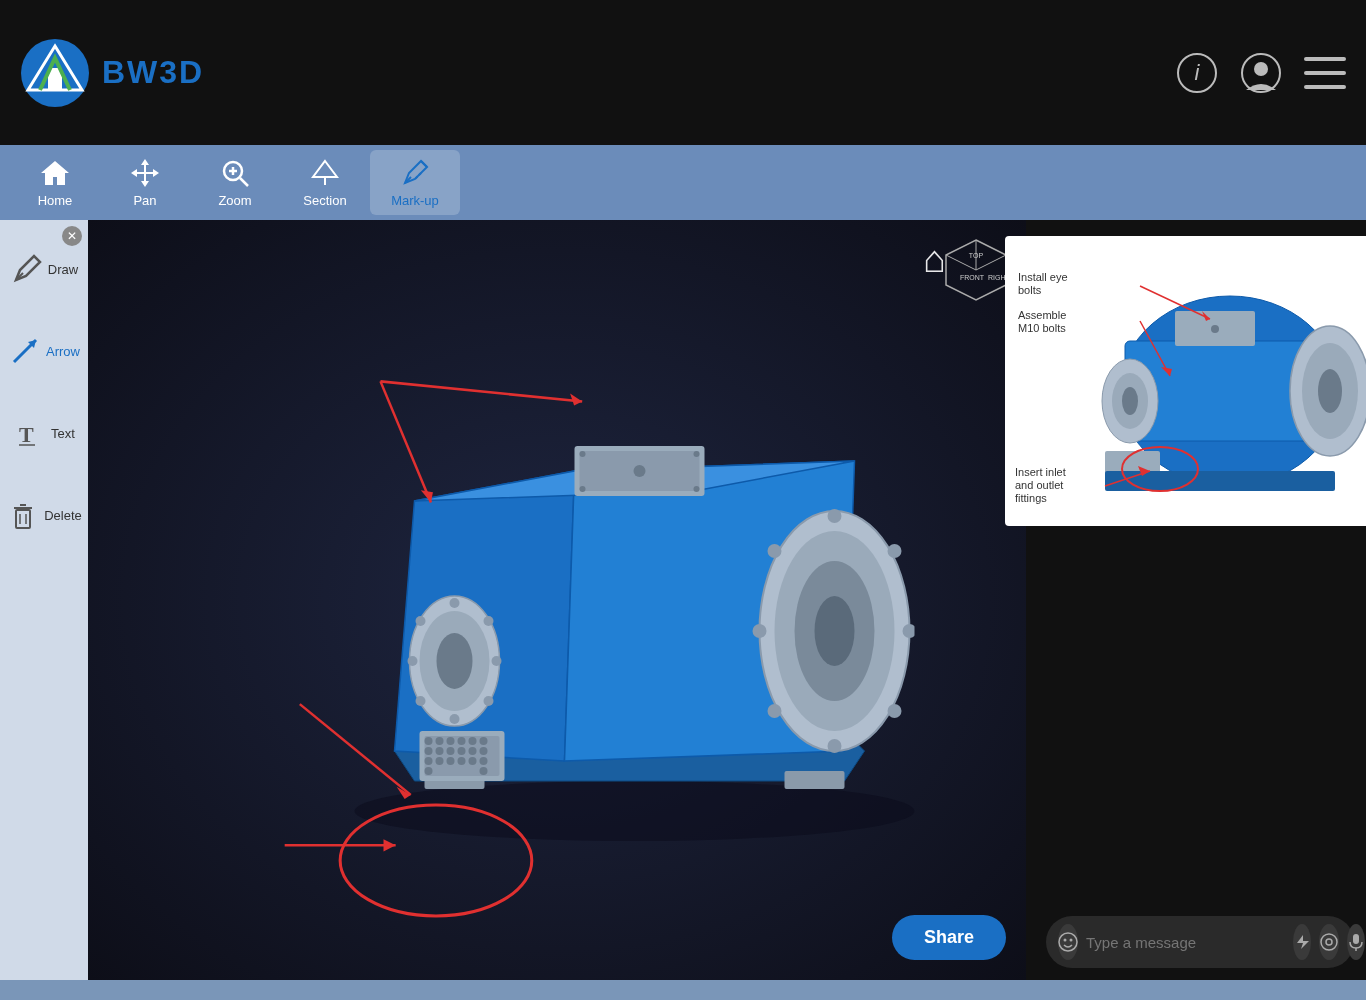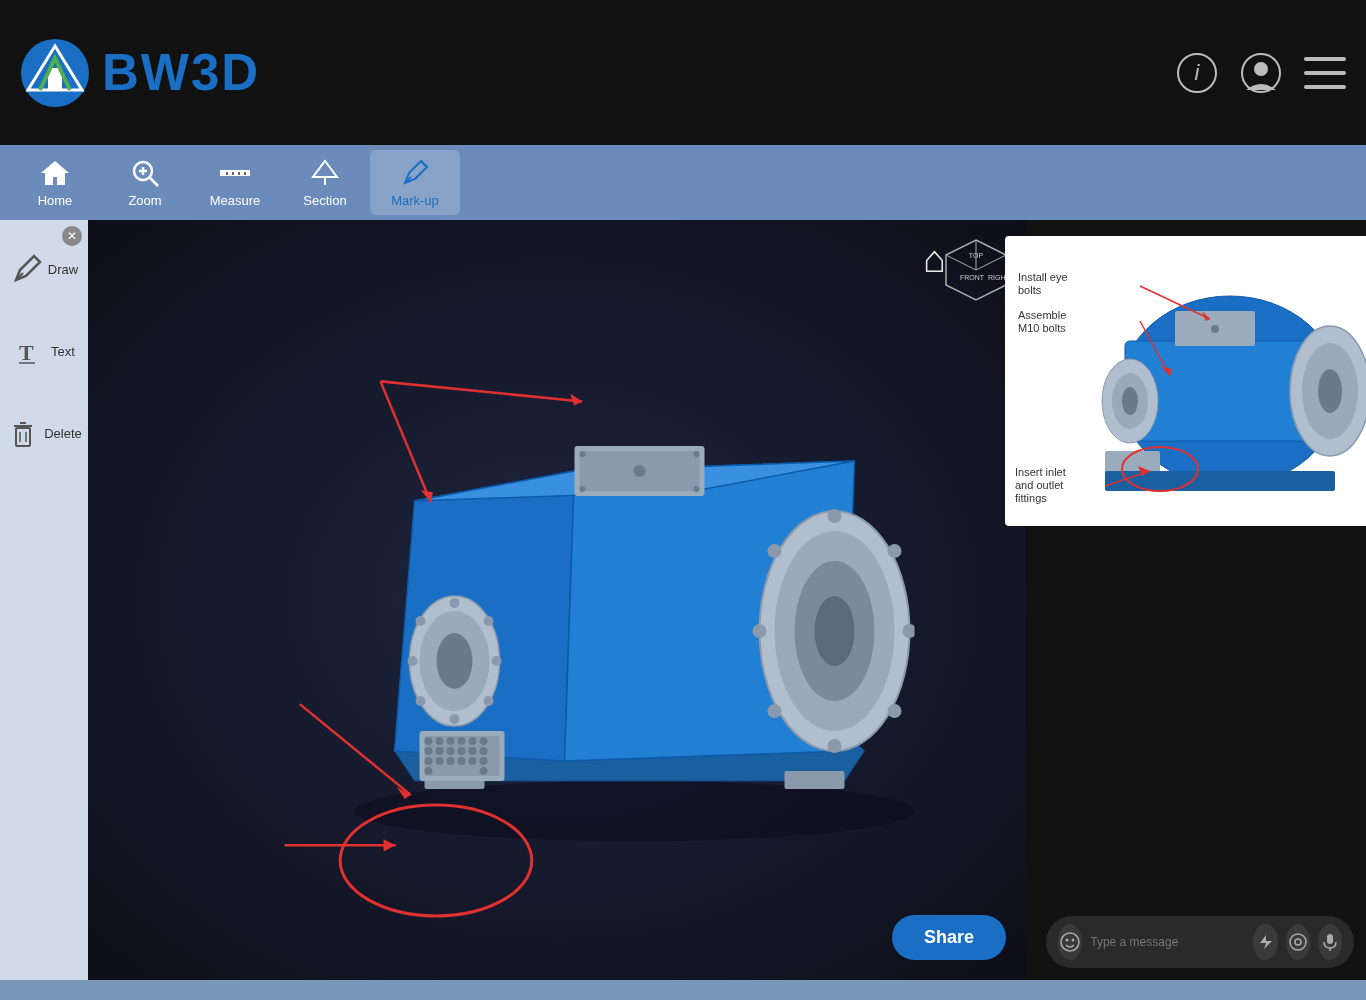--- a/index.html
+++ b/index.html
@@ -17,21 +17,21 @@
     #logo-area {
       display: flex;
       align-items: center;
       gap: 12px;
     }
     #logo-icon {
       width: 70px;
       height: 70px;
     }
     #logo-text {
-      font-size: 51px;
+      font-size: 32px;
       font-weight: bold;
       color: #1a6fc4;
       letter-spacing: 2px;
     }
     #header-right {
       display: flex;
       align-items: center;
       gap: 22px;
     }
     .header-icon-btn {
@@ -225,21 +225,21 @@
       border-radius: 30px;
       padding: 8px 12px;
       gap: 8px;
     }
     #chat-input {
       flex: 1;
       background: transparent;
       border: none;
       outline: none;
       color: #999;
-      font-size: 12px;
+      font-size: 15px;
     }
     .chat-icon-btn {
       width: 36px;
       height: 36px;
       border-radius: 50%;
       background: #3a3a3a;
       border: none;
       display: flex;
       align-items: center;
       justify-content: center;
@@ -302,44 +302,38 @@
 <div id="toolbar">
 
   <div class="toolbar-btn">
     <svg viewBox="0 0 32 32" fill="white">
         <path d="M16 4L2 16h4v12h8v-8h4v8h8V16h4z"></path>
       </svg>
     <span>Home</span>
   </div>
 
 
+  <div class="toolbar-btn">
+    <svg viewBox="0 0 32 32" fill="white">
+        <path d="M16 2l-4 6h3v7H8l0-3-6 4 6 4 0-3h7v7h-3l4 6 4-6h-3v-7h7l0 3 6-4-6-4 0 3h-7V8h3z"></path>
+      </svg>
+    <span>Pan</span>
+  </div>
 
   <div class="toolbar-btn">
     <svg viewBox="0 0 32 32" fill="none" stroke="white" stroke-width="2.5">
         <circle cx="14" cy="14" r="9"></circle>
         <line x1="21" y1="21" x2="29" y2="29"></line>
         <line x1="10" y1="14" x2="18" y2="14"></line>
         <line x1="14" y1="10" x2="14" y2="18"></line>
       </svg>
     <span>Zoom</span>
   </div>
 
 
-  <div class="toolbar-btn">
-    <svg viewBox="0 0 32 32" fill="white">
-        <rect x="2" y="13" width="28" height="6" rx="1"></rect>
-        <line x1="2" y1="13" x2="2" y2="19" stroke="white" stroke-width="2"></line>
-        <line x1="30" y1="13" x2="30" y2="19" stroke="white" stroke-width="2"></line>
-        <line x1="8" y1="15" x2="8" y2="18" stroke="#333" stroke-width="1.5"></line>
-        <line x1="14" y1="15" x2="14" y2="18" stroke="#333" stroke-width="1.5"></line>
-        <line x1="20" y1="15" x2="20" y2="18" stroke="#333" stroke-width="1.5"></line>
-        <line x1="26" y1="15" x2="26" y2="18" stroke="#333" stroke-width="1.5"></line>
-      </svg>
-    <span>Measure</span>
-  </div>
 
   <div class="toolbar-btn">
     <svg viewBox="0 0 32 32" fill="none" stroke="white" stroke-width="2">
         <polygon points="16,4 28,20 4,20"></polygon>
         <line x1="16" y1="20" x2="16" y2="28"></line>
       </svg>
     <span>Section</span>
   </div>
 
   <div class="toolbar-btn active">
@@ -359,20 +353,27 @@
     <div class="close-btn">✕</div>
 
     <div class="sidebar-tool">
       <svg width="34" height="34" viewBox="0 0 34 34">
           <path d="M6 28L10 18 24 4 30 10 16 24z" fill="none" stroke="#555" stroke-width="2.5"></path>
           <line x1="6" y1="28" x2="13" y2="21" stroke="#555" stroke-width="2"></line>
         </svg>
       <span>Draw</span>
     </div>
 
+    <div class="sidebar-tool active">
+      <svg width="34" height="34" viewBox="0 0 34 34">
+          <line x1="6" y1="28" x2="28" y2="6" stroke="#1a6fc4" stroke-width="3"></line>
+          <polygon points="28,6 20,8 26,14" fill="#1a6fc4"></polygon>
+        </svg>
+      <span style="color:#1a6fc4">Arrow</span>
+    </div>
 
 
     <div class="sidebar-tool">
       <svg width="34" height="34" viewBox="0 0 34 34">
           <text x="6" y="26" font-size="22" font-family="serif" fill="#555" font-weight="bold">T</text>
           <line x1="6" y1="29" x2="22" y2="29" stroke="#555" stroke-width="1.5"></line>
         </svg>
       <span>Text</span>
     </div>
 

